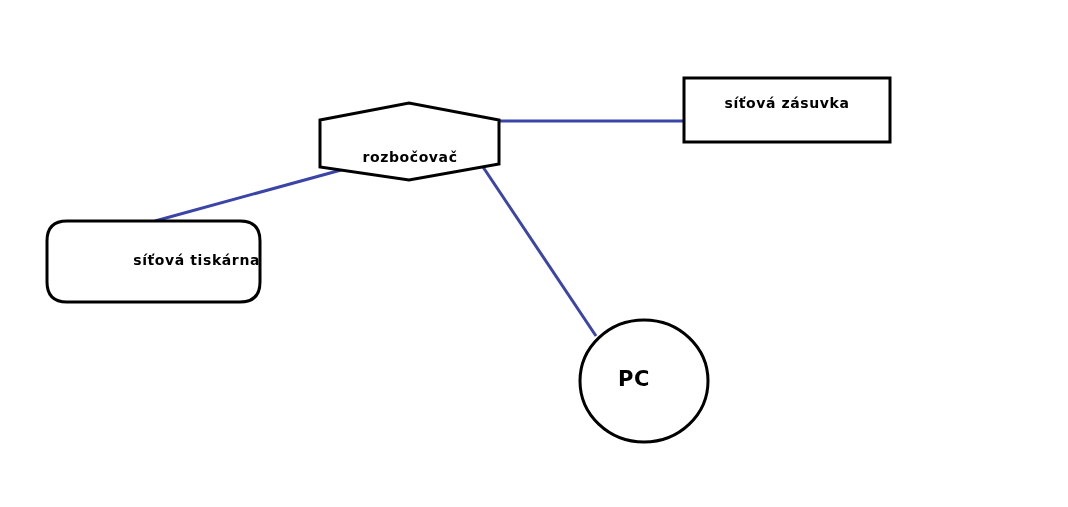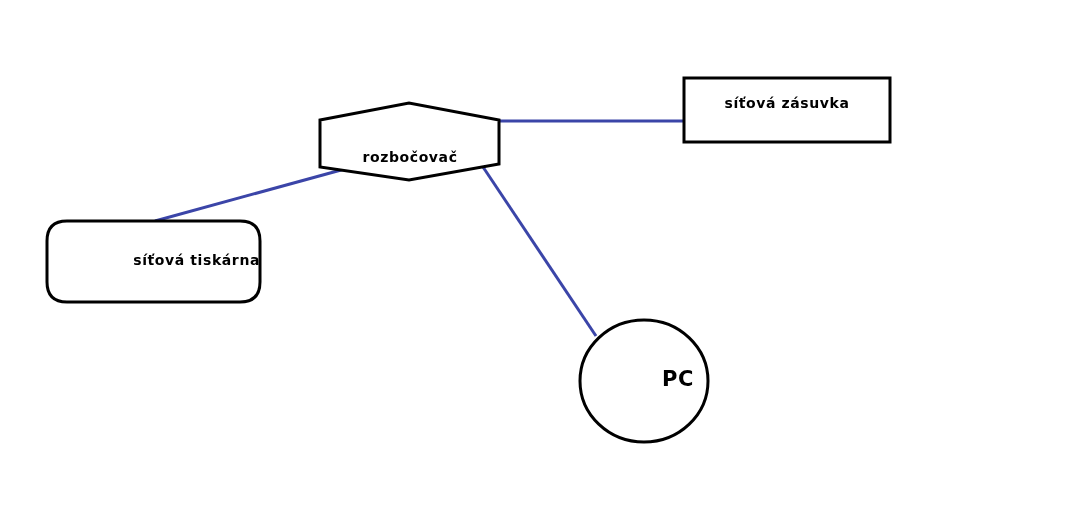--- a/index.html
+++ b/index.html
@@ -68,21 +68,20 @@
     width: 213px;
     font-size: 14px;
     text-align: right;
   }
   .label-pc {
     left: 580px;
     top: 369px;
     width: 108px;
     font-size: 21px;
     letter-spacing: 0.5px;
-    padding-left: 44px;
   }
 </style>
 </head>
 <body>
 
 <div id="canvas">
 
   <svg id="diagram-svg" viewBox="0 0 1068 507">
 
     <g>

